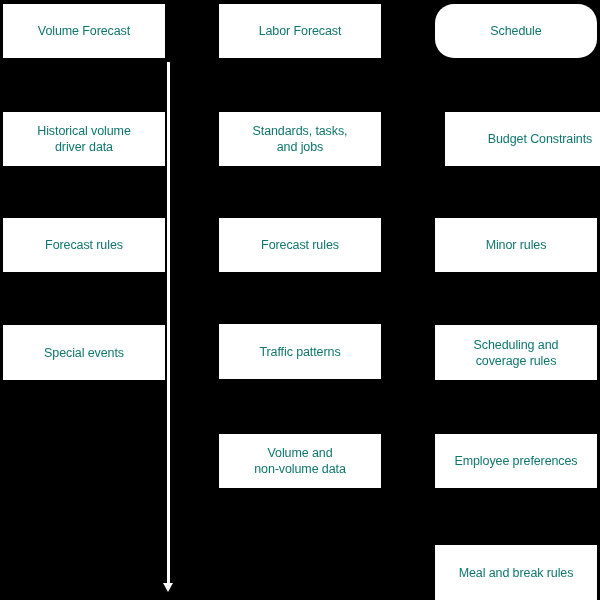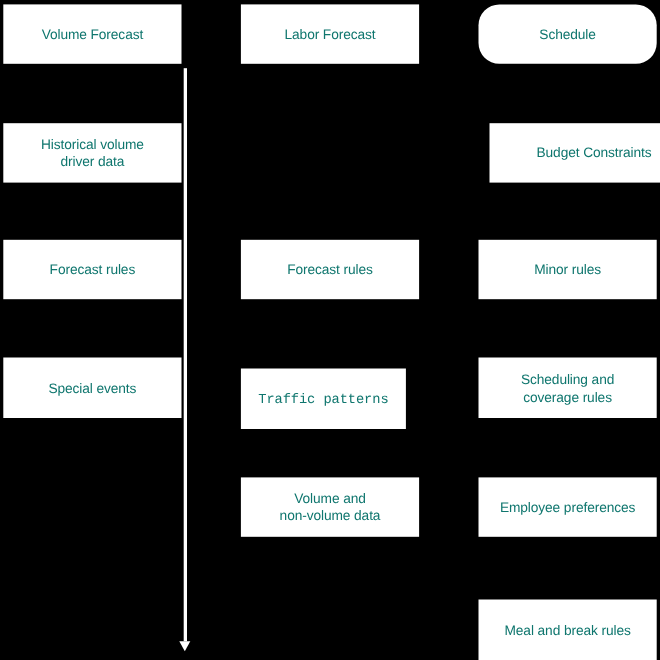--- a/index.html
+++ b/index.html
@@ -58,24 +58,26 @@
 
   <div class="node" style="left:3px; top:112px; width:162px; height:54px;text-align:center;">Historical volume
 driver data</div>
 
   <div class="node" style="left:3px; top:218px; width:162px; height:54px;">Forecast rules</div>
 
   <div class="node" style="left:3px; top:325px; width:162px; height:55px;">Special events</div>
 
   <div class="node" style="left:219px; top:4px; width:162px; height:54px;">Labor Forecast</div>
 
+  <div class="node" style="left:219px; top:112px; width:162px; height:54px;">Standards, tasks,
+and jobs</div>
 
   <div class="node" style="left:219px; top:218px; width:162px; height:54px;">Forecast rules</div>
 
-  <div class="node" style="left:219px; top:335px; width:150px; height:55px;font-family:Liberation Mono, monospace;">Traffic patterns</div>
+  <div class="node" style="left:219px; top:324px; width:162px; height:55px;">Traffic patterns</div>
 
   <div class="node" style="left:219px; top:434px; width:162px; height:54px;">Volume and
 non-volume data</div>
 
   <div class="node" style="left:435px; top:4px; width:162px; height:54px;border-radius:19px;">Schedule</div>
 
   <div class="node" style="left:445px; top:112px; width:190px; height:54px;">Budget Constraints</div>
 
   <div class="node" style="left:435px; top:218px; width:162px; height:54px;">Minor rules</div>
 

